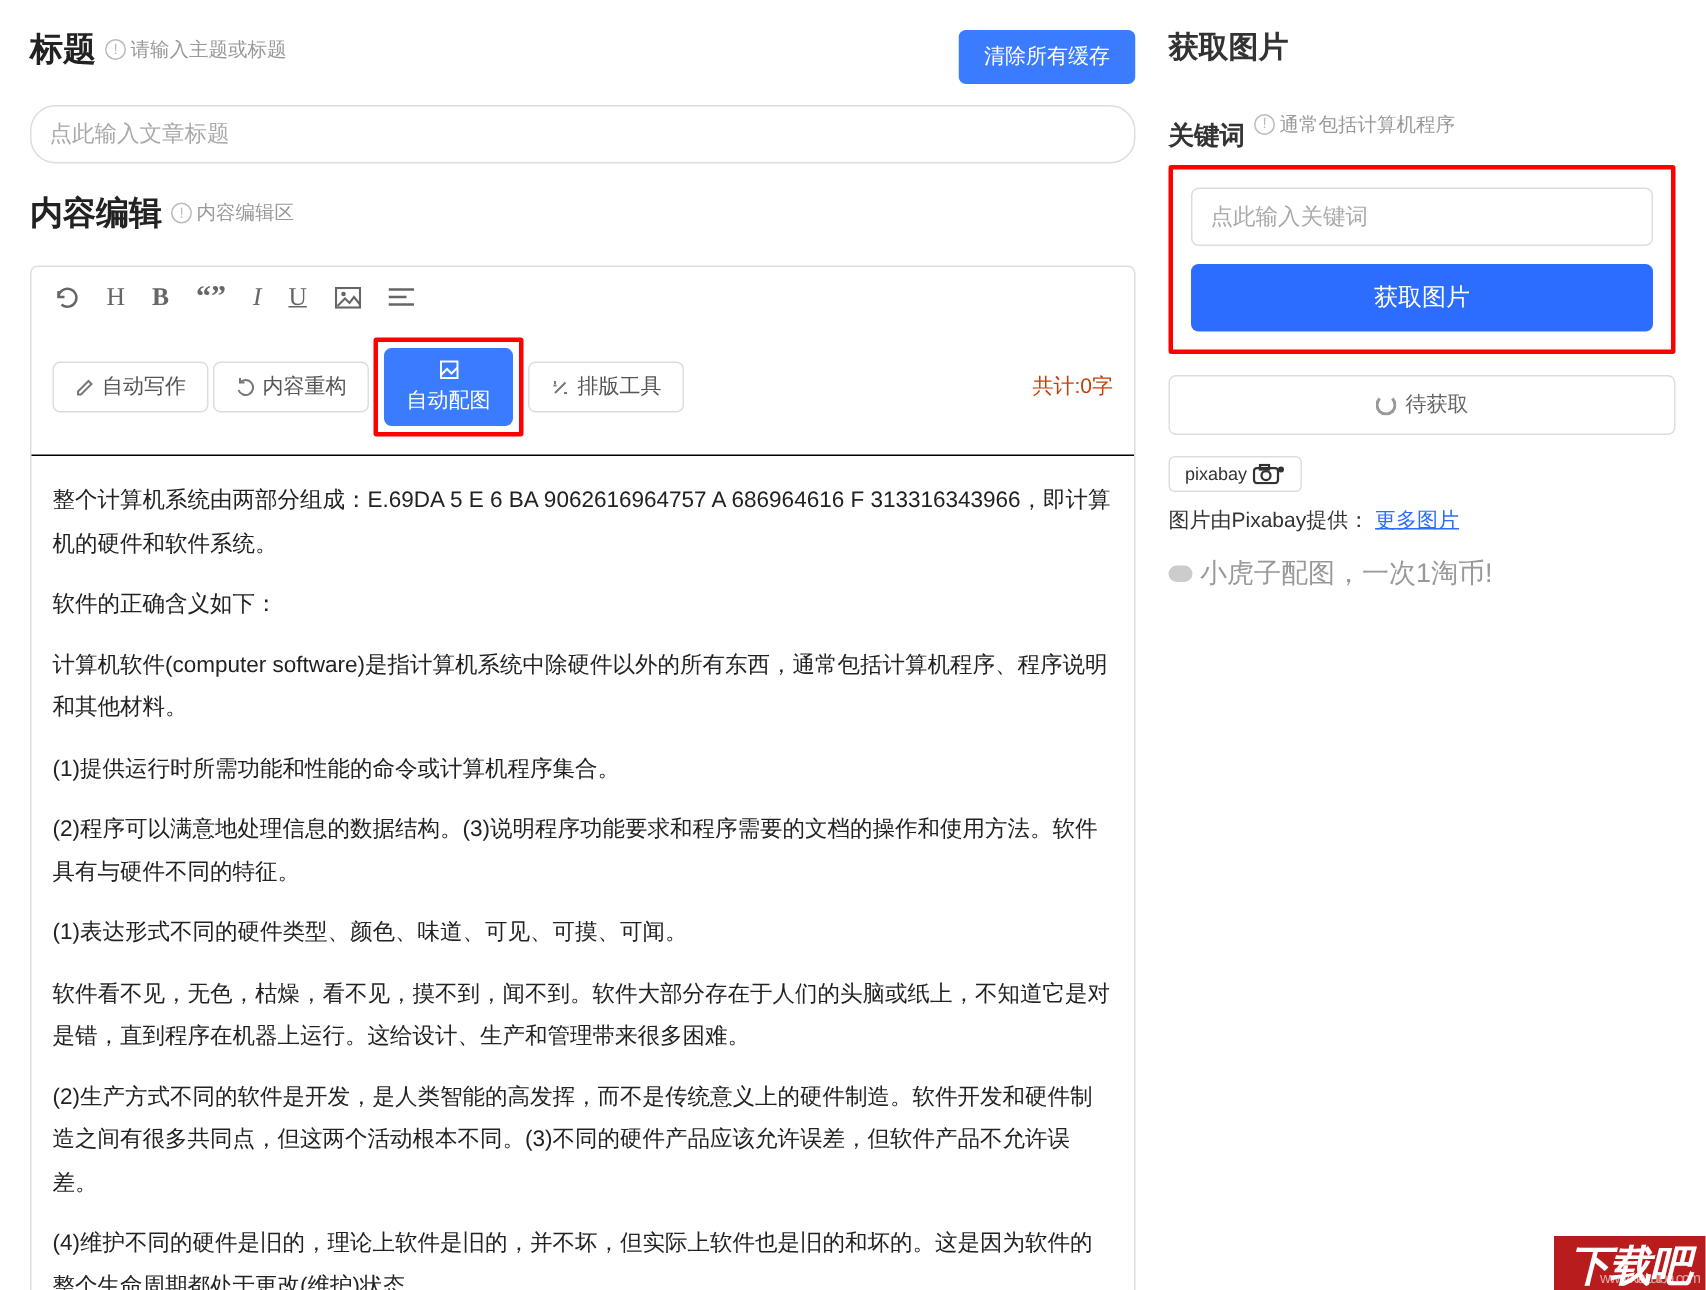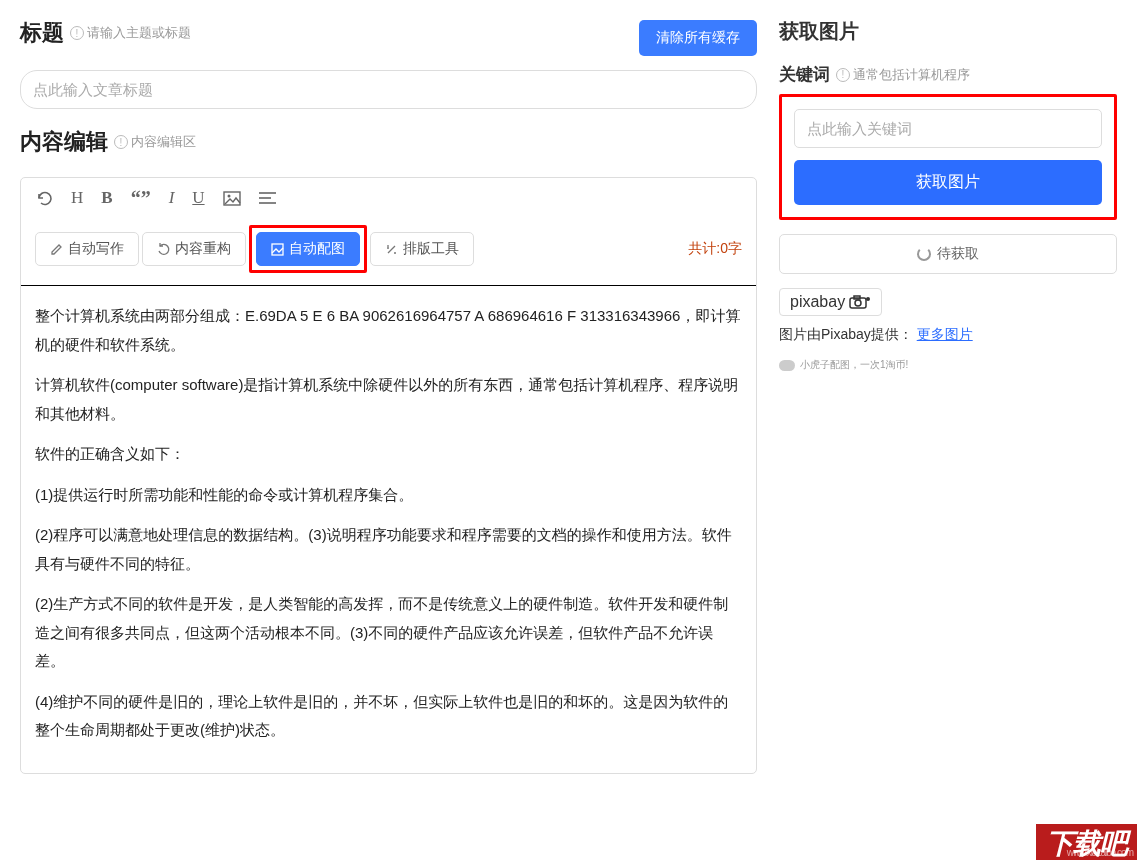--- a/index.html
+++ b/index.html
@@ -80,20 +80,21 @@
   background: #fff;
 }
 .btn-toolbar {
   padding: 7px 14px;
   font-size: 14px;
 }
 .btn-active {
   background: #3b7cff;
   color: #fff;
   border-color: #3b7cff;
+  flex-direction: column;
 }
 
 
 .text-input {
   width: 100%;
   padding: 10px 12px;
   border: 1px solid #ddd;
   border-radius: 17px;
   font-size: 15px;
   color: #333;
@@ -198,37 +199,37 @@
   border: 2px solid #999;
   border-top-color: transparent;
   border-radius: 50%;
 }
 .pixabay-badge {
   display: inline-flex;
   align-items: center;
   border: 1px solid #ddd;
   padding: 4px 10px;
   border-radius: 4px;
-  font-size: 16px;
+  font-size: 12px;
   font-weight: 500;
   color: #333;
   margin-bottom: 10px;
   gap: 4px;
 }
 .credit-row {
   font-size: 14px;
   color: #333;
   margin-bottom: 14px;
 }
 .credit-link {
   color: #2c6dff;
   text-decoration: underline;
 }
 .footer-note {
-  font-size: 10px;
+  font-size: 18px;
   color: #999;
   display: flex;
   align-items: center;
   gap: 5px;
 }
 .cloud-icon {
   width: 16px;
   height: 11px;
   background: #ccc;
   border-radius: 8px;
@@ -262,20 +263,21 @@
 
 .kw-header {
   display: flex;
   align-items: center;
   gap: 6px;
   margin-bottom: 8px;
 }
 .kw-title {
   font-size: 17px;
   font-weight: 600;
+  margin-top: 16px;
 }
 .kw-hint {
   font-size: 13px;
   color: #999;
   display: inline-flex;
   align-items: center;
   gap: 3px;
 }
 svg { display: block; }
 </style>
@@ -368,24 +370,26 @@
           <svg width="13" height="13" viewBox="0 0 13 13">
               <path d="M3 10 L10 3 M2 5 L4 5 M3 2 L3 4 M9 10 L11 10" fill="none" stroke="#777" stroke-width="1.3"></path>
             </svg>
           <span>排版工具</span>
         </button>
         <span class="word-count">共计:0字</span>
       </div>
 
       <div class="editor-content">
         <p>整个计算机系统由两部分组成：E.69DA 5 E 6 BA 9062616964757 A 686964616 F 313316343966，即计算机的硬件和软件系统。</p>
+        <p>软件的正确含义如下：</p>
         <p>计算机软件(computer software)是指计算机系统中除硬件以外的所有东西，通常包括计算机程序、程序说明和其他材料。</p>
-        <p>软件的正确含义如下：</p>
         <p>(1)提供运行时所需功能和性能的命令或计算机程序集合。</p>
         <p>(2)程序可以满意地处理信息的数据结构。(3)说明程序功能要求和程序需要的文档的操作和使用方法。软件具有与硬件不同的特征。</p>
+        <p>(1)表达形式不同的硬件类型、颜色、味道、可见、可摸、可闻。</p>
+        <p>软件看不见，无色，枯燥，看不见，摸不到，闻不到。软件大部分存在于人们的头脑或纸上，不知道它是对是错，直到程序在机器上运行。这给设计、生产和管理带来很多困难。</p>
         <p>(2)生产方式不同的软件是开发，是人类智能的高发挥，而不是传统意义上的硬件制造。软件开发和硬件制造之间有很多共同点，但这两个活动根本不同。(3)不同的硬件产品应该允许误差，但软件产品不允许误差。</p>
         <p>(4)维护不同的硬件是旧的，理论上软件是旧的，并不坏，但实际上软件也是旧的和坏的。这是因为软件的整个生命周期都处于更改(维护)状态。</p>
       </div>
     </div>
   </div>
 
   <div class="right-col">
     <div class="right-section-title">获取图片</div>
 
     <div class="kw-header">

